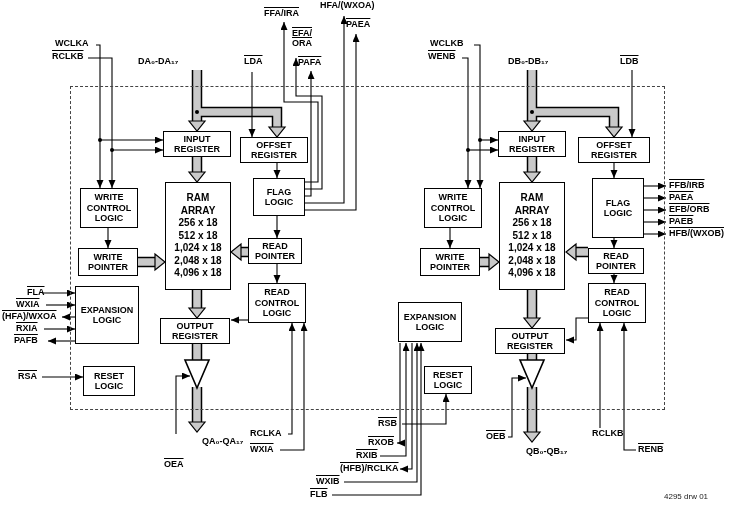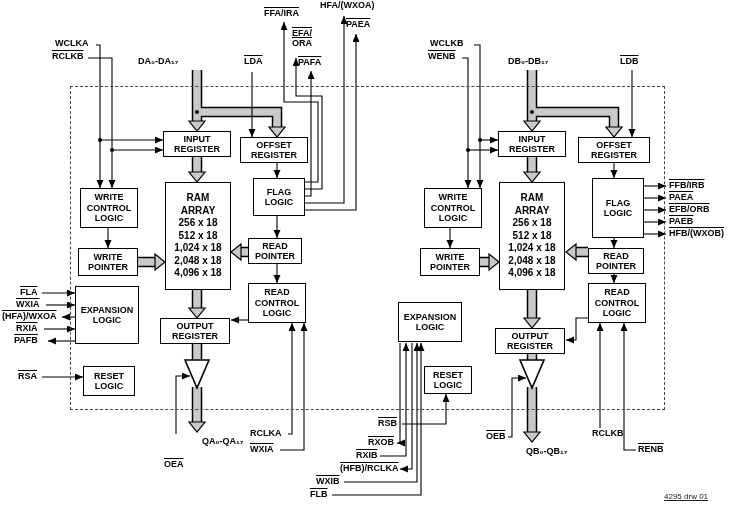--- a/index.html
+++ b/index.html
@@ -8,21 +8,21 @@
   .canvas svg{position:absolute;left:0;top:0;}
   .dashed{position:absolute;left:70px;top:86px;width:593px;height:322px;
           border:1.5px dashed #444;}
   .blk{position:absolute;box-sizing:border-box;border:1.6px solid #000;background:#fff;
        display:flex;align-items:center;justify-content:center;text-align:center;
        font-weight:bold;font-size:9px;line-height:1.15;white-space:pre-line;color:#000;}
   .ram{font-size:10px;line-height:1.25;}
   .sig{position:absolute;font-weight:bold;font-size:9px;line-height:1.1;
        white-space:pre-line;color:#000;}
   .ov{text-decoration:overline;}
-  .drw{position:absolute;left:664px;top:492px;font-size:8px;color:#222;text-decoration:underline;}
+  .drw{position:absolute;left:664px;top:492px;font-size:8px;color:#222;}
 </style>
 </head>
 <body>
 
 <div class="canvas">
 
   <svg id="wires" width="746" height="522" viewBox="0 0 746 522">
     <defs>
       <marker id="arr" markerWidth="9" markerHeight="8" refX="8" refY="3.5" orient="auto" markerUnits="userSpaceOnUse">
         <path d="M0,0 L8,3.5 L0,7 Z" fill="#000"></path>
@@ -197,21 +197,21 @@
   <div class="sig" style="left:55px;top:39px">WCLKA</div>
   <div class="sig ov" style="left:52px;top:52px">RCLKB</div>
   <div class="sig" style="left:138px;top:57px">DA₀-DA₁₇</div>
   <div class="sig ov" style="left:244px;top:57px">LDA</div>
   <div class="sig ov" style="left:264px;top:9px">FFA/IRA</div>
   <div class="sig ov" style="left:292px;top:29px">EFA/
 ORA</div>
   <div class="sig ov" style="left:298px;top:58px">PAFA</div>
   <div class="sig ov" style="left:320px;top:1px">HFA/(WXOA)</div>
   <div class="sig ov" style="left:346px;top:20px">PAEA</div>
-  <div class="sig ov" style="left:20px;top:288px">FLA</div>
+  <div class="sig ov" style="left:27px;top:288px">FLA</div>
   <div class="sig ov" style="left:16px;top:300px">WXIA</div>
   <div class="sig ov" style="left:2px;top:312px">(HFA)/WXOA</div>
   <div class="sig ov" style="left:16px;top:324px">RXIA</div>
   <div class="sig ov" style="left:14px;top:336px">PAFB</div>
   <div class="sig ov" style="left:18px;top:372px">RSA</div>
   <div class="sig ov" style="left:164px;top:460px">OEA</div>
   <div class="sig" style="left:202px;top:437px">QA₀-QA₁₇</div>
   <div class="sig" style="left:250px;top:429px">RCLKA</div>
   <div class="sig ov" style="left:250px;top:445px">WXIA</div>
 

